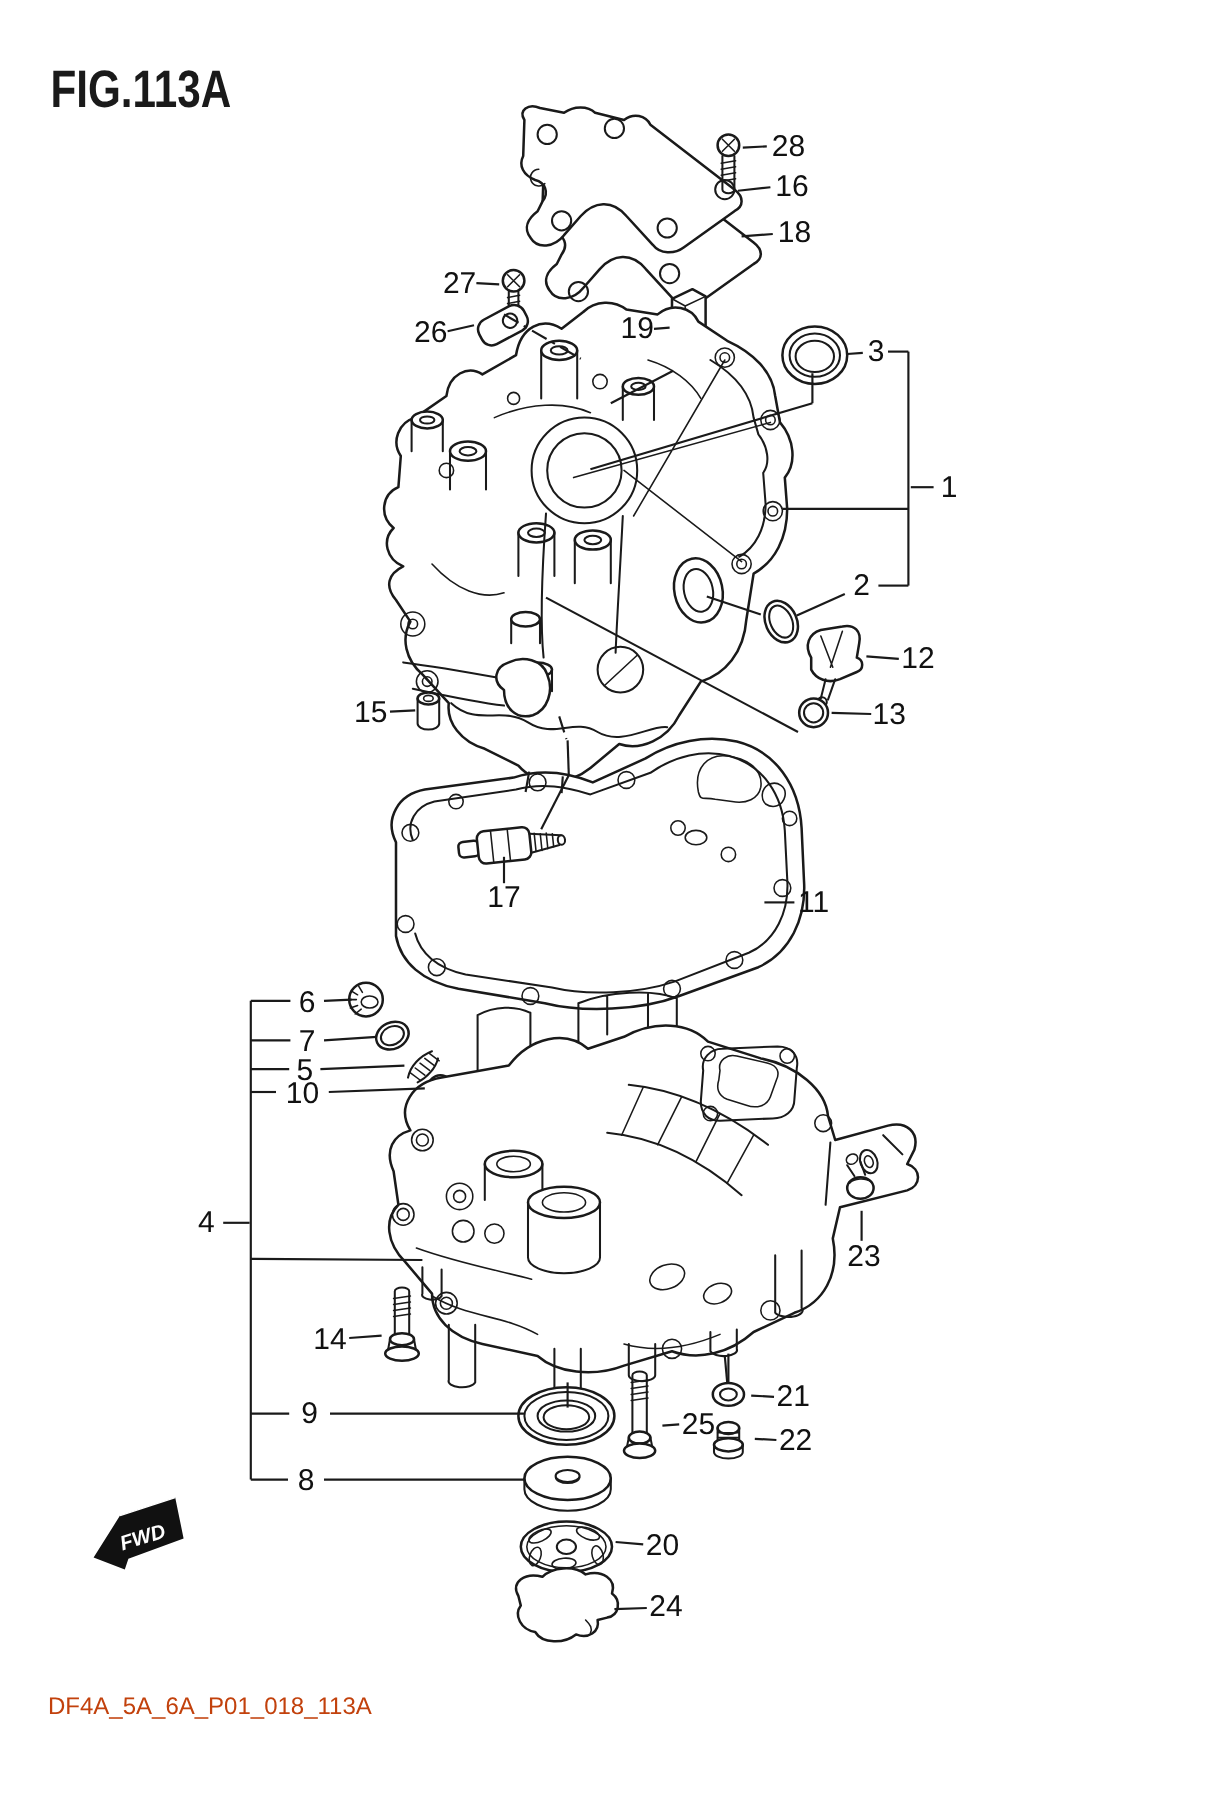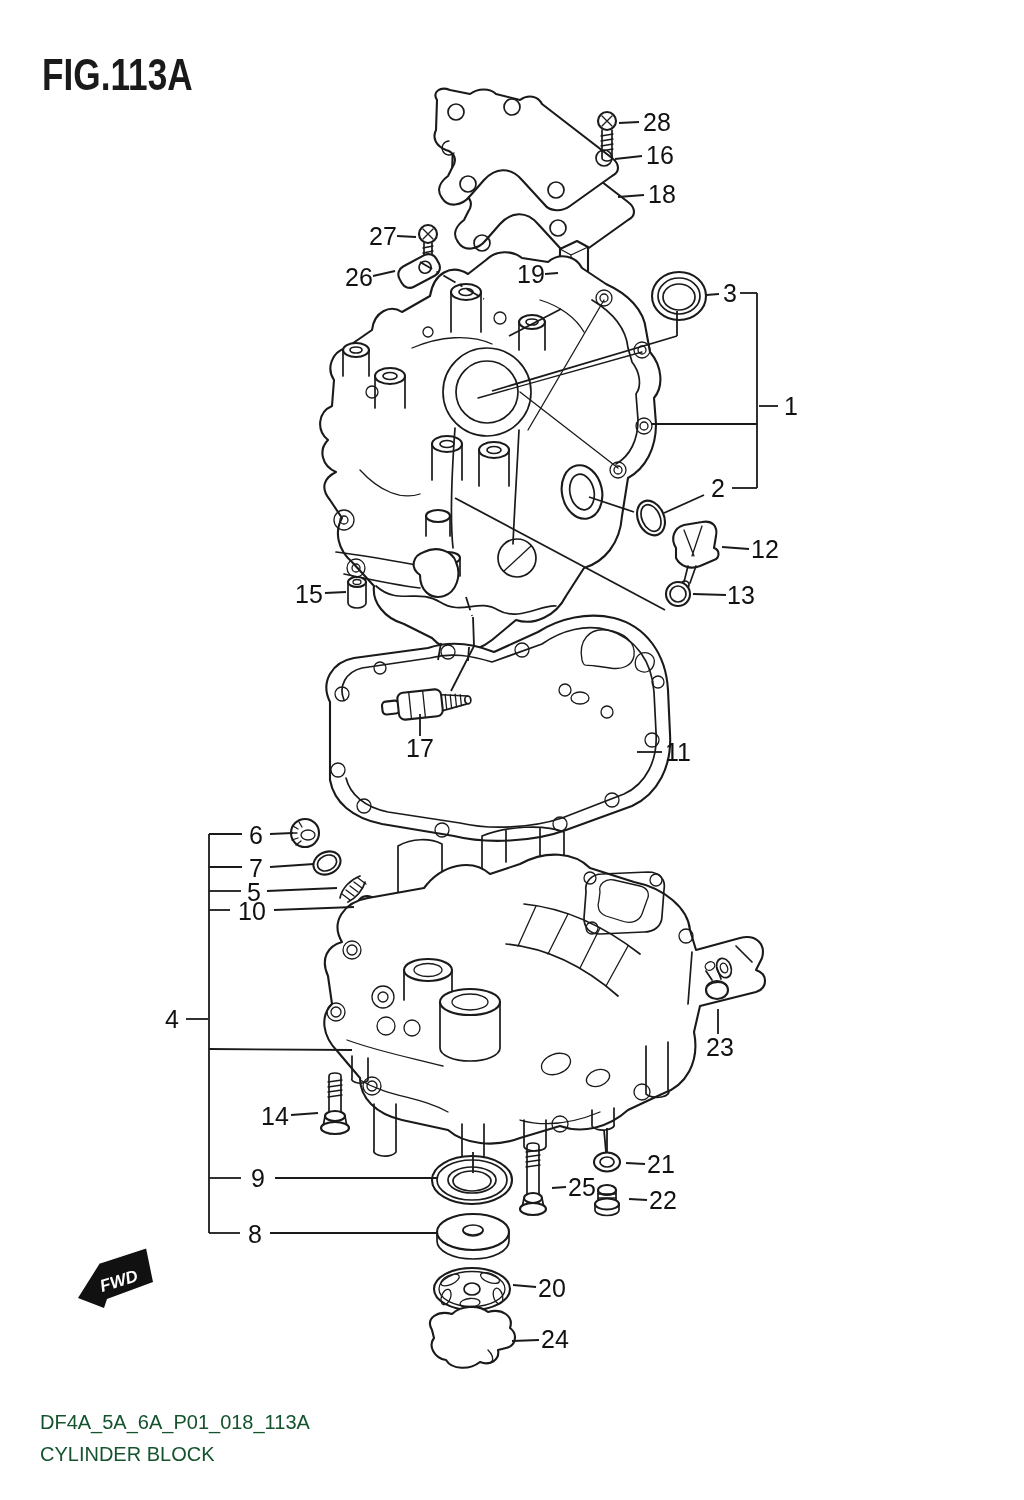--- a/index.html
+++ b/index.html
@@ -1,18 +1,18 @@
 <!DOCTYPE html>
 <html><head>
 <meta charset="utf-8">
 <style>
   html,body{margin:0;padding:0;background:#fff;}
   body{width:1024px;height:1500px;position:relative;font-family:"Liberation Sans",sans-serif;color:#1a1a1a;overflow:hidden;}
   .title{position:absolute;left:42px;top:50px;font-size:44px;font-weight:700;letter-spacing:0px;transform:scaleX(.8);transform-origin:left top;white-space:nowrap;}
-  .footer{position:absolute;left:40px;top:1406px;font-size:20px;line-height:32px;color:#14532d;}
+  .footer{position:absolute;left:40px;top:1406px;font-size:20px;line-height:32px;color:#c2410c;}
   svg{position:absolute;left:0;top:0;}
   .ol{fill:#fff;stroke:#1a1a1a;stroke-width:2.1;stroke-linejoin:round;stroke-linecap:round;}
   .ln{fill:none;stroke:#1a1a1a;stroke-width:1.7;stroke-linejoin:round;stroke-linecap:round;}
   .thin{stroke-width:1.3;}
   .blk{fill:#111;stroke:none;}
   text.co{font-family:"Liberation Sans",sans-serif;font-size:25px;fill:#111;}
   text.fwd{font-family:"Liberation Sans",sans-serif;font-weight:700;font-style:italic;font-size:17px;fill:#fff;}
 </style>
 </head>
 <body>
@@ -422,14 +422,13 @@
       <line x1="441" y1="643" x2="438" y2="660" stroke="#1a1a1a" stroke-width="1.8"></line>
       <line x1="469" y1="647" x2="468" y2="661" stroke="#1a1a1a" stroke-width="1.8"></line>
       <line x1="607" y1="1128" x2="607" y2="1152" stroke="#1a1a1a" stroke-width="1.8"></line>
       <line x1="420" y1="262" x2="484" y2="299" stroke="#1a1a1a" stroke-width="1.8" stroke-dasharray="14 5 3 5"></line>
       <line x1="466" y1="597" x2="472" y2="616" stroke="#1a1a1a" stroke-width="1.8" stroke-dasharray="14 5 3 5"></line>
     </g>
 </svg>
 
 <div class="footer">
   <div>DF4A_5A_6A_P01_018_113A</div>
-  <div>CYLINDER BLOCK</div>
 </div>
 
 </body></html>

